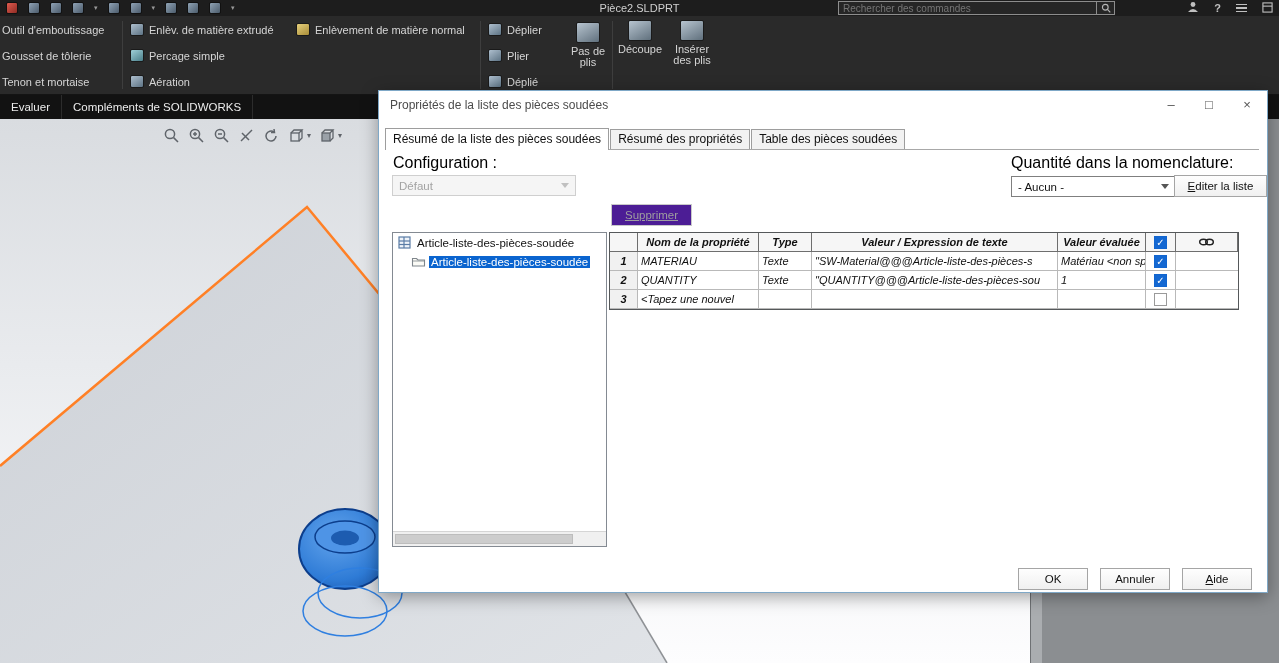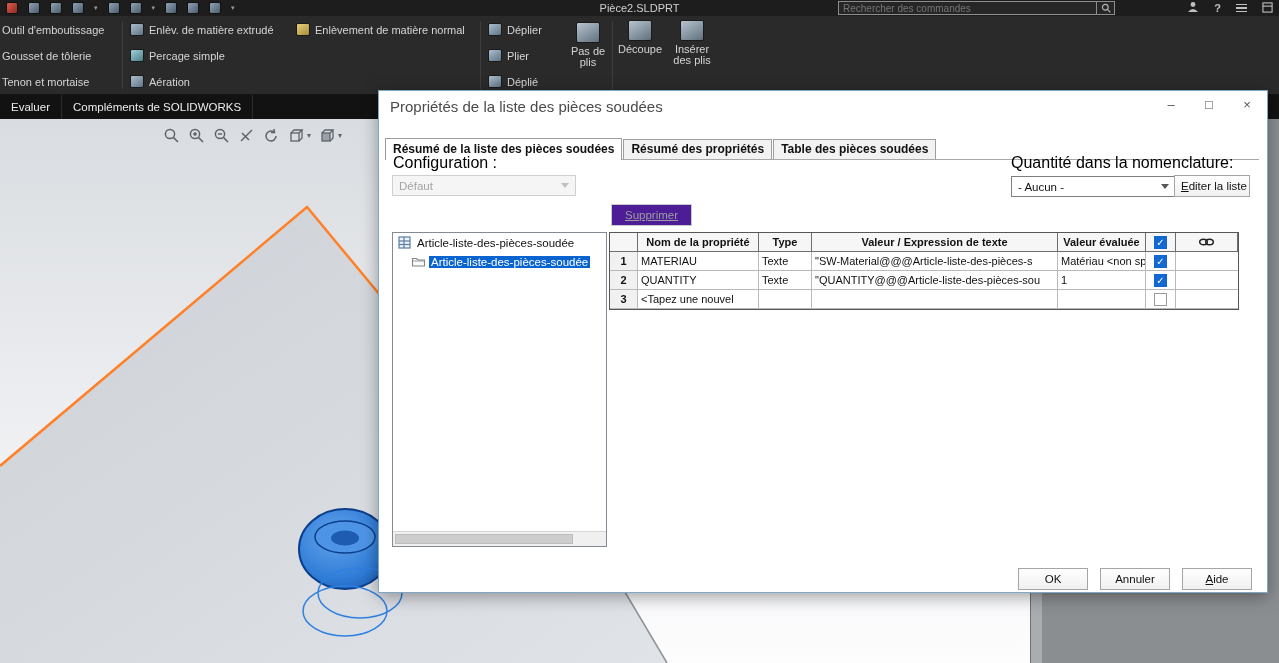--- a/index.html
+++ b/index.html
@@ -55,25 +55,25 @@
   .vb-caret { color:#5f646a; font-size:8px; }
 
   
   .taskpane { position:absolute; left:1030px; top:119px; width:249px; height:544px;
               background:#8b8e91; border-left:1px solid #6e7174; }
   .taskpane::before { content:""; position:absolute; left:0; top:0; width:11px; height:100%; background:#aaadb0; }
 
   
   .dialog { position:absolute; left:378px; top:90px; width:890px; height:503px; background:#fff;
             border:1px solid #7fa8c7; box-shadow:0 4px 16px rgba(0,0,0,.35); font-size:12px; color:#111; }
-  .d-title { position:absolute; left:11px; top:7px; font-size:15px; color:#4b4b4b; }
+  .d-title { position:absolute; left:11px; top:7px; font-size:12px; color:#4b4b4b; }
   .d-controls { position:absolute; right:1px; top:1px; display:flex; }
   .d-ctl { width:38px; height:26px; text-align:center; line-height:26px; font-size:13px; color:#555; cursor:default; }
-  .d-tabs { position:absolute; left:6px; top:48px; right:8px; height:21px; display:flex; align-items:flex-end;
-            border-bottom:1px solid #a8a8a8;font-weight:bold; }
+  .d-tabs { position:absolute; left:6px; top:38px; right:8px; height:21px; display:flex; align-items:flex-end;
+            border-bottom:1px solid #a8a8a8; }
   .d-tab { padding:0 7px; line-height:19px; font-size:12px; background:#f2f2f2;
            border:1px solid #9d9d9d; border-bottom:none; margin-right:1px; cursor:default; white-space:nowrap; }
   .d-tab.active { background:#fff; margin-bottom:-1px; line-height:21px; }
   .d-label { position:absolute; font-size:16px; color:#000; white-space:nowrap; }
 
   .combo { position:absolute; height:21px; border:1px solid #7f7f7f; background:#fff; font-size:11.5px;
            display:flex; align-items:center; padding:0 6px; color:#111; }
   .combo .car { width:0; height:0; border-left:4px solid transparent; border-right:4px solid transparent;
                 border-top:5px solid #565656; margin-left:auto; }
   .combo.disabled { background:#f5f5f5; border-color:#cfcfcf; color:#a3a3a3; }
@@ -89,21 +89,21 @@
   .tree { position:absolute; left:13px; top:141px; width:215px; height:315px; border:1px solid #848a92;
           background:#fff; overflow:hidden; }
   .titem { display:flex; align-items:center; height:19px; font-size:11.5px; gap:3px; white-space:nowrap; }
   .titem .lbl { padding:0 2px; }
   .titem .lbl.selected { background:#0a64cf; color:#fff; }
   .tree-scroll { position:absolute; left:0; right:0; bottom:0; height:15px; background:#f0f0f0;
                  border-top:1px solid #d5d5d5; }
   .tree-thumb { position:absolute; left:2px; top:2px; width:178px; height:10px; background:#cdcdcd; border:1px solid #bdbdbd; }
 
   
-  .ptable { position:absolute; left:230px; top:141px; width:630px; border:1px solid #55585a; font-size:11px; }
+  .ptable { position:absolute; left:230px; top:141px; width:630px; border:1px solid #55585a; font-size:11px;font-style:italic; }
   .trow { display:grid; grid-template-columns:28px 121px 53px 246px 88px 30px 1fr; }
   .tcell { height:19px; line-height:18px; padding:0 3px; border-right:1px solid #b9b9b9;
            border-bottom:1px solid #b9b9b9; overflow:hidden; white-space:nowrap; background:#fff; }
   .trow .tcell:last-child { border-right:none; }
   .trow.hdr .tcell { font-weight:bold; text-align:center; background:#f6f6f6;
                      border-right:1px solid #6e6e6e; border-bottom:1px solid #6e6e6e; }
   .tcell.num { background:#f1f1f1; text-align:center; font-weight:bold; }
   .tcell.cbx { display:flex; align-items:center; justify-content:center; }
   .cb { width:13px; height:13px; border:1px solid #9a9a9a; background:#fff; text-align:center;
         line-height:12px; font-size:10px; color:#fff; }
@@ -346,21 +346,21 @@
     <div class="combo disabled" style="left:13px; top:84px; width:184px">
       <span>Défaut</span>
         <span class="car"></span>
     </div>
 
     <div class="d-label" style="left:632px; top:63px">Quantité dans la nomenclature:</div>
     <div class="combo" style="left:632px; top:85px; width:165px">
       <span>- Aucun -</span>
         <span class="car"></span>
     </div>
-    <div class="btn u-first" style="left:795px; top:84px; width:76px">Editer la liste</div>
+    <div class="btn u-first" style="left:795px; top:84px; width:93px">Editer la liste</div>
 
     <div class="btn disabled" style="left:232px; top:113px; width:81px">Supprimer</div>
 
     <div class="tree">
       <div class="titem" style="padding-left:4px">
         <svg width="15" height="15" viewBox="0 0 15 15">
           <g fill="none" stroke="#5a7ca6" stroke-width="1.2">
             <rect x="2" y="2" width="11" height="11" fill="#eef3f9"></rect>
             <line x1="2" y1="6" x2="13" y2="6"></line>
               <line x1="2" y1="9.5" x2="13" y2="9.5"></line>

